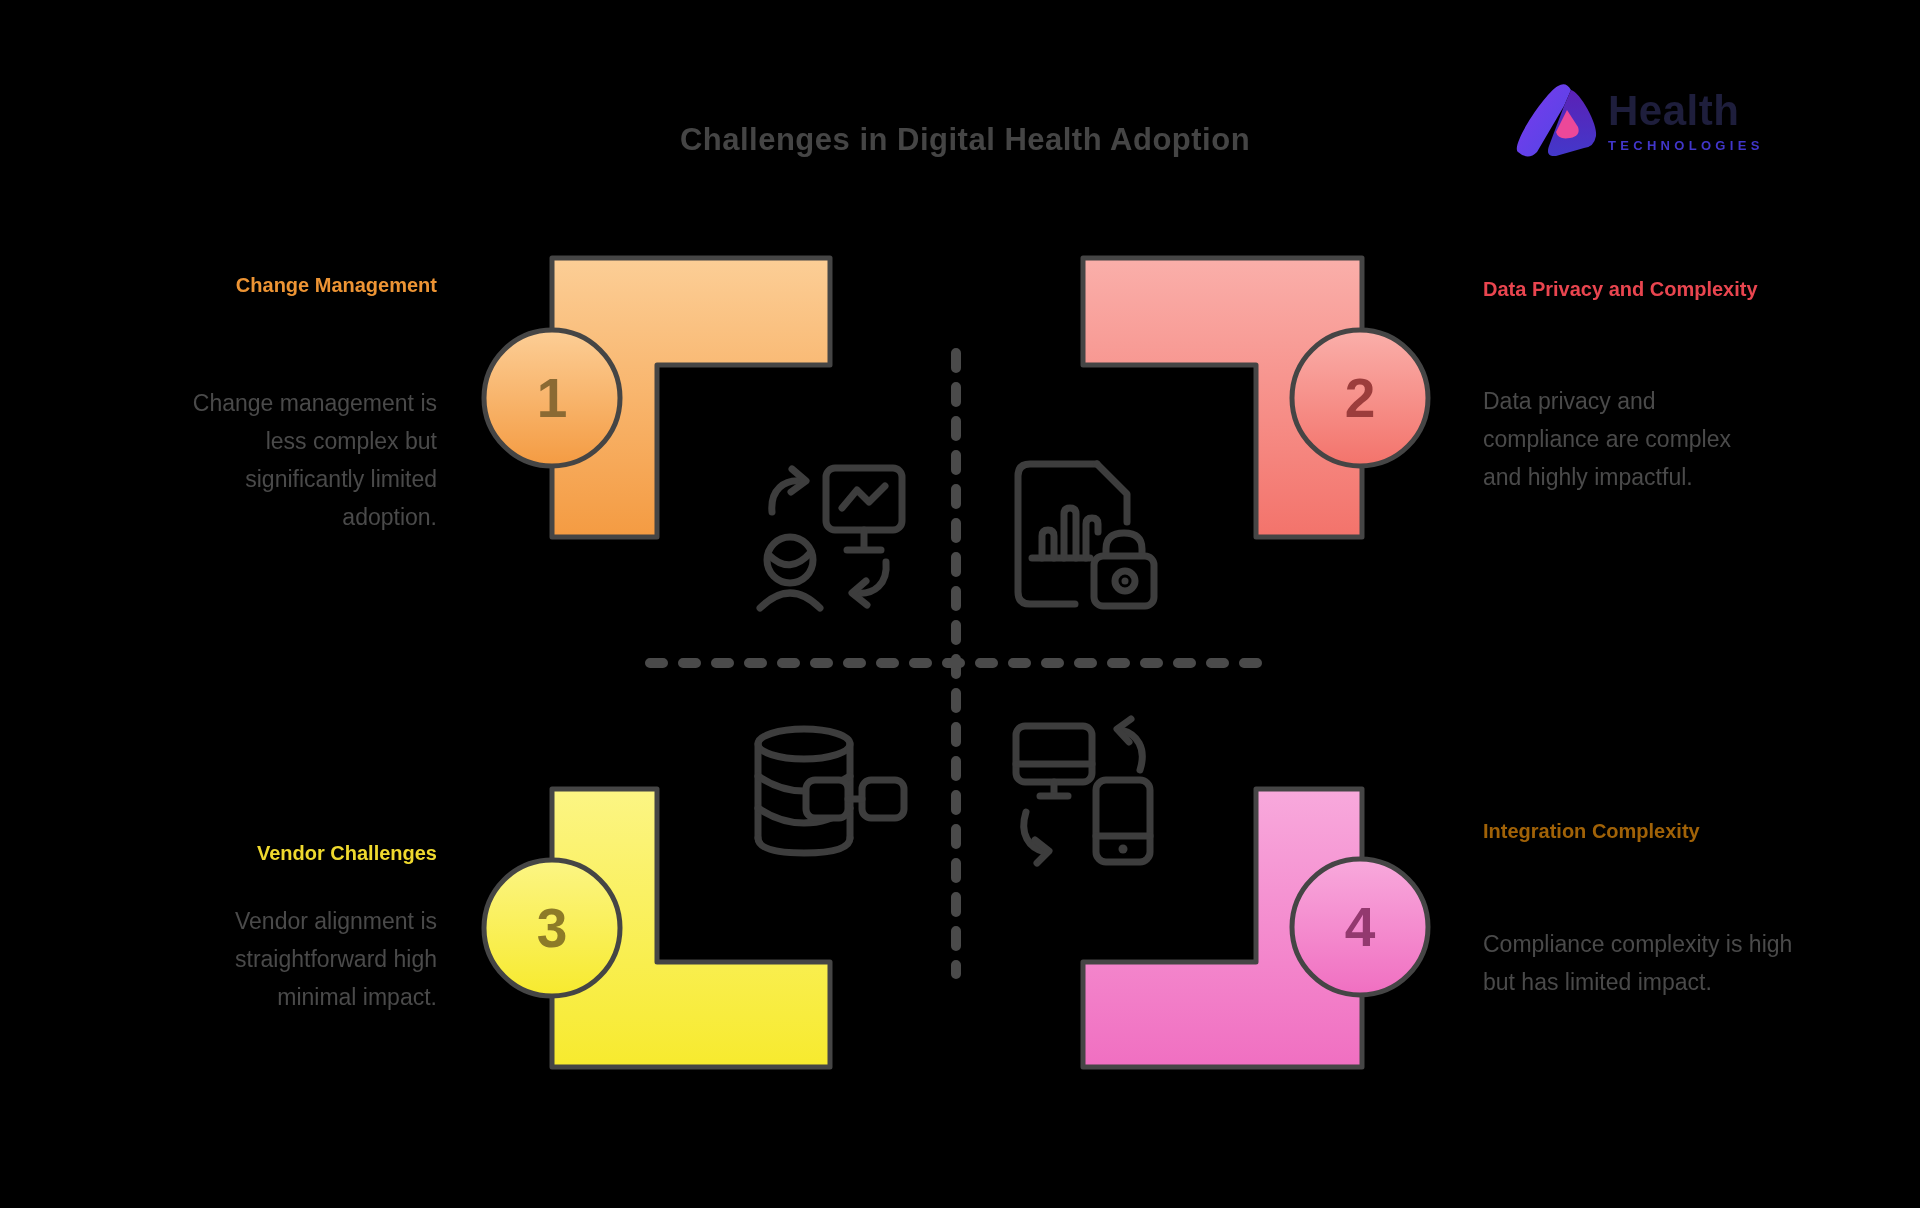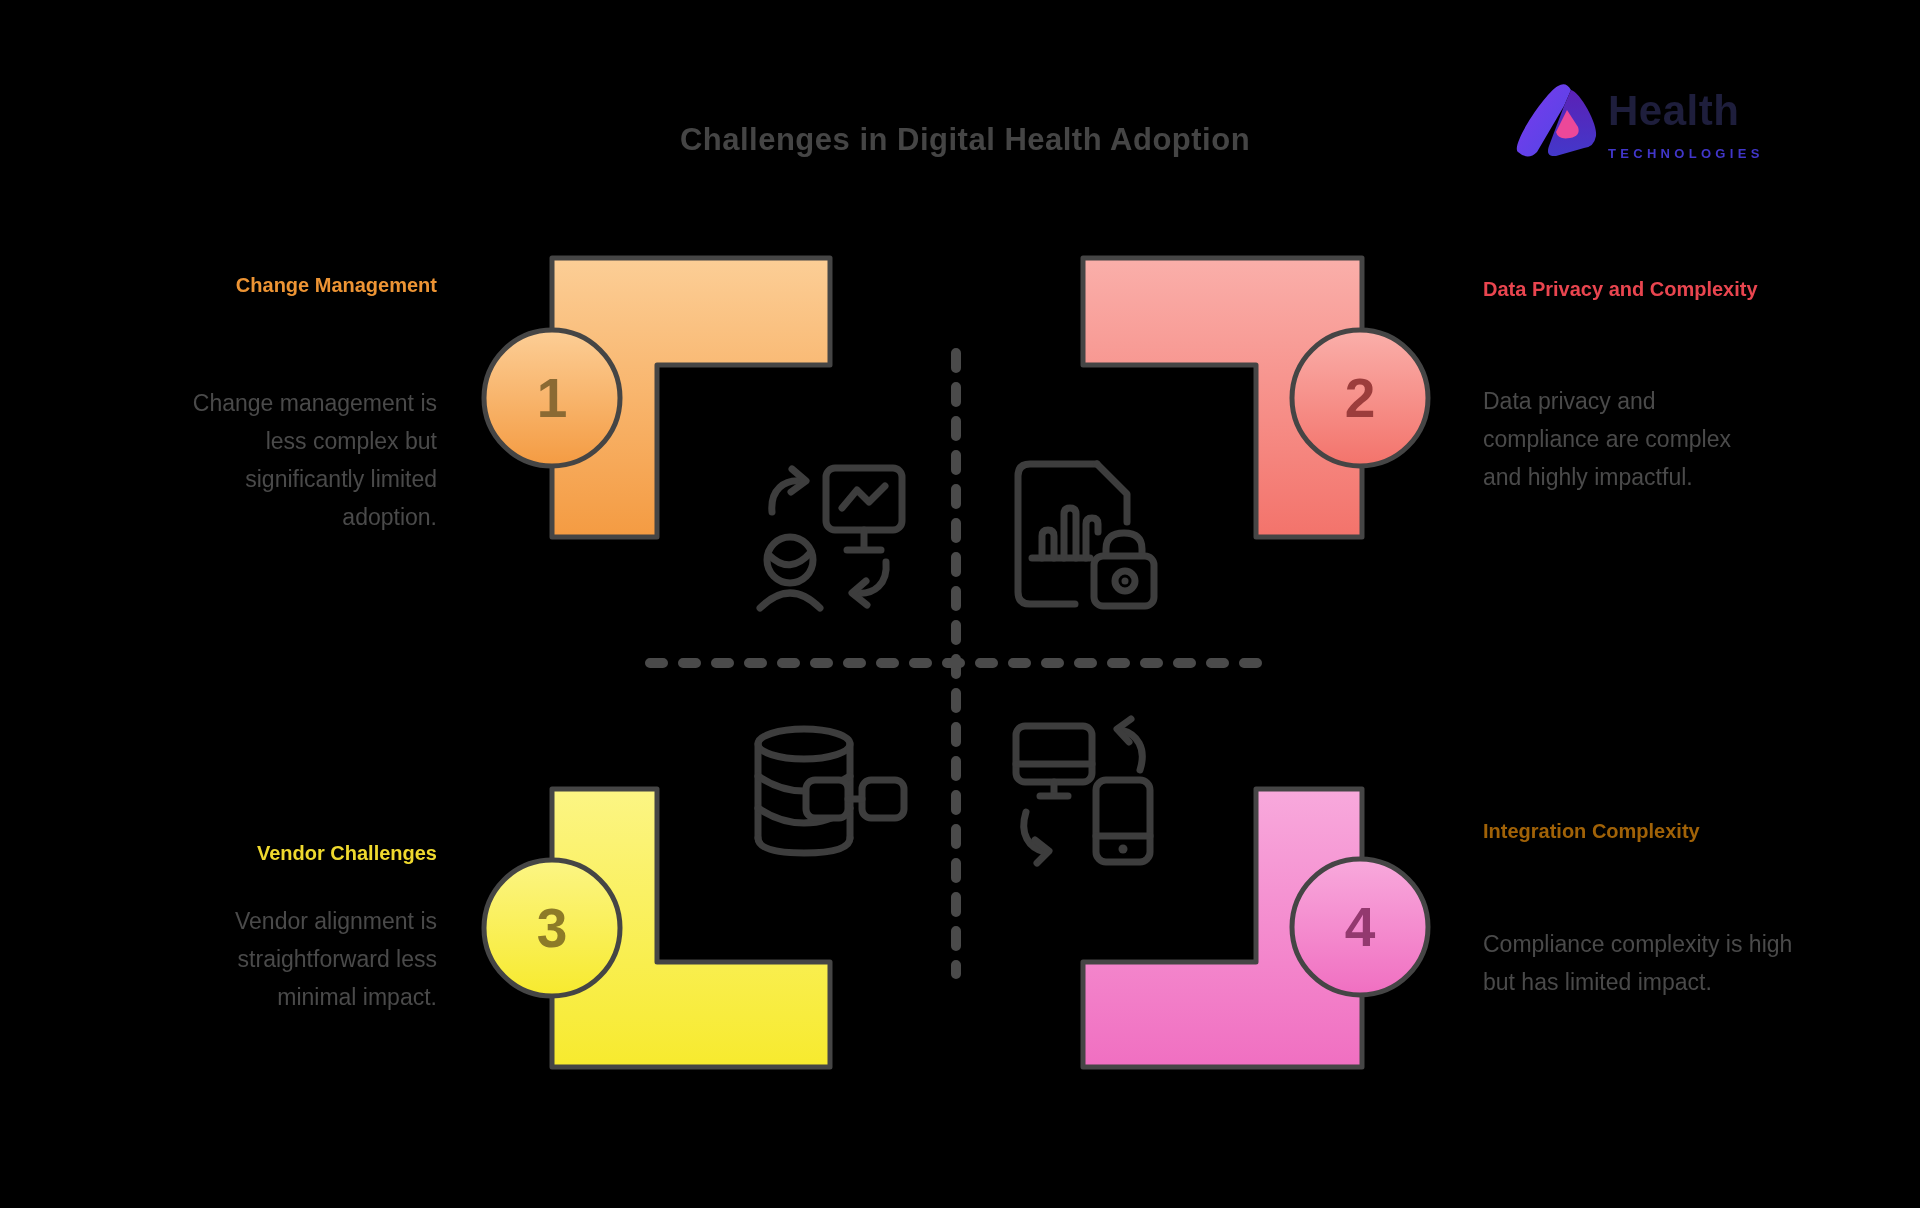--- a/index.html
+++ b/index.html
@@ -9,21 +9,21 @@
     font-family:"Liberation Sans",sans-serif;
   }
   .abs{position:absolute;}
   .main-title{
     left:560px;top:120px;width:810px;height:40px;
     text-align:center;font-size:31px;line-height:40px;font-weight:600;
     letter-spacing:.5px;
   }
   .logo-text{left:1608px;top:88px;width:260px;}
   .logo-name{font-size:42px;line-height:46px;font-weight:700;letter-spacing:.5px;}
-  .logo-sub{font-size:13px;line-height:16px;font-weight:700;letter-spacing:4.3px;margin-top:12px;}
+  .logo-sub{font-size:13px;line-height:16px;font-weight:700;letter-spacing:4.3px;margin-top:4px;}
   .q-title{font-size:20px;line-height:39px;font-weight:700;}
   .q-body{font-size:23px;line-height:38px;font-weight:400;}
   .ra{text-align:right;}
   .la{text-align:left;}
   .q1-title{left:177px;top:266px;width:260px;}
   .q1-body{left:182px;top:384px;width:255px;}
   .q2-title{left:1483px;top:270px;width:330px;}
   .q2-body{left:1483px;top:382px;width:270px;}
   .q3-title{left:137px;top:834px;width:300px;}
   .q3-body{left:192px;top:902px;width:245px;}
@@ -155,21 +155,21 @@
     <div class="logo-sub" style="color: rgb(65, 54, 201);">TECHNOLOGIES</div>
   </div>
 
   <div class="abs q-title ra q1-title" style="color: rgb(237, 148, 52);">Change Management</div>
   <div class="abs q-body ra q1-body" style="color: rgb(74, 74, 74);">Change management is less complex but significantly limited adoption.</div>
 
   <div class="abs q-title la q2-title" style="color: rgb(233, 69, 79);">Data Privacy and Complexity</div>
   <div class="abs q-body la q2-body" style="color: rgb(74, 74, 74);">Data privacy and compliance are complex and highly impactful.</div>
 
   <div class="abs q-title ra q3-title" style="color: rgb(239, 217, 46);">Vendor Challenges</div>
-  <div class="abs q-body ra q3-body" style="color: rgb(74, 74, 74);">Vendor alignment is straightforward less minimal impact.</div>
+  <div class="abs q-body ra q3-body" style="color: rgb(74, 74, 74);">Vendor alignment is straightforward high minimal impact.</div>
 
   <div class="abs q-title la q4-title" style="color: #a16207;">Integration Complexity</div>
   <div class="abs q-body la q4-body" style="color: rgb(74, 74, 74);">Compliance complexity is high but has limited impact.</div>
 
   <div class="abs num n1" style="color: rgb(139, 106, 51);">1</div>
   <div class="abs num n2" style="color: rgb(156, 61, 60);">2</div>
   <div class="abs num n3" style="color: rgb(141, 123, 40);">3</div>
   <div class="abs num n4" style="color: rgb(147, 57, 111);">4</div>
 
 </div>

